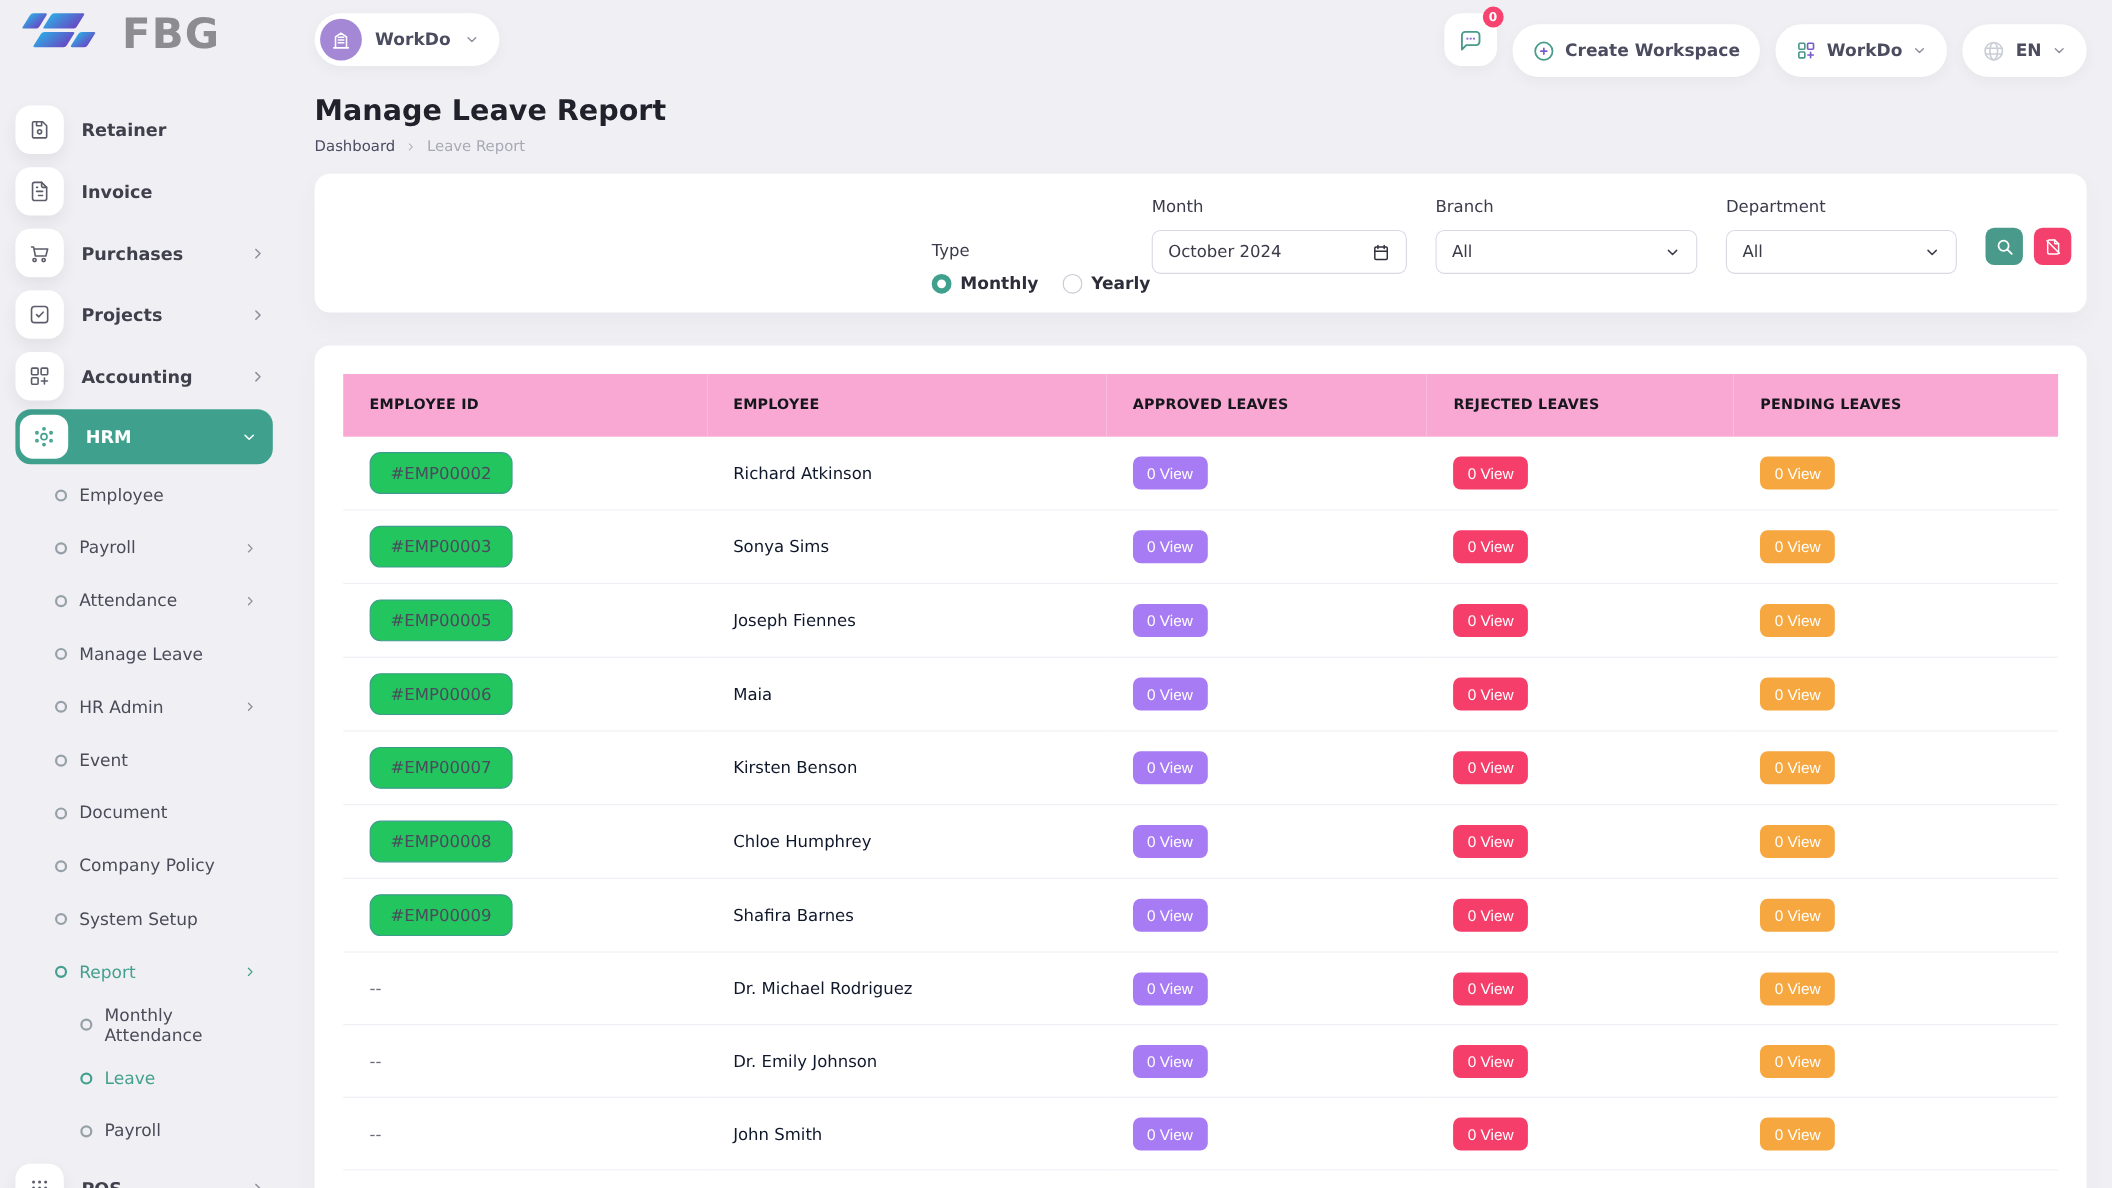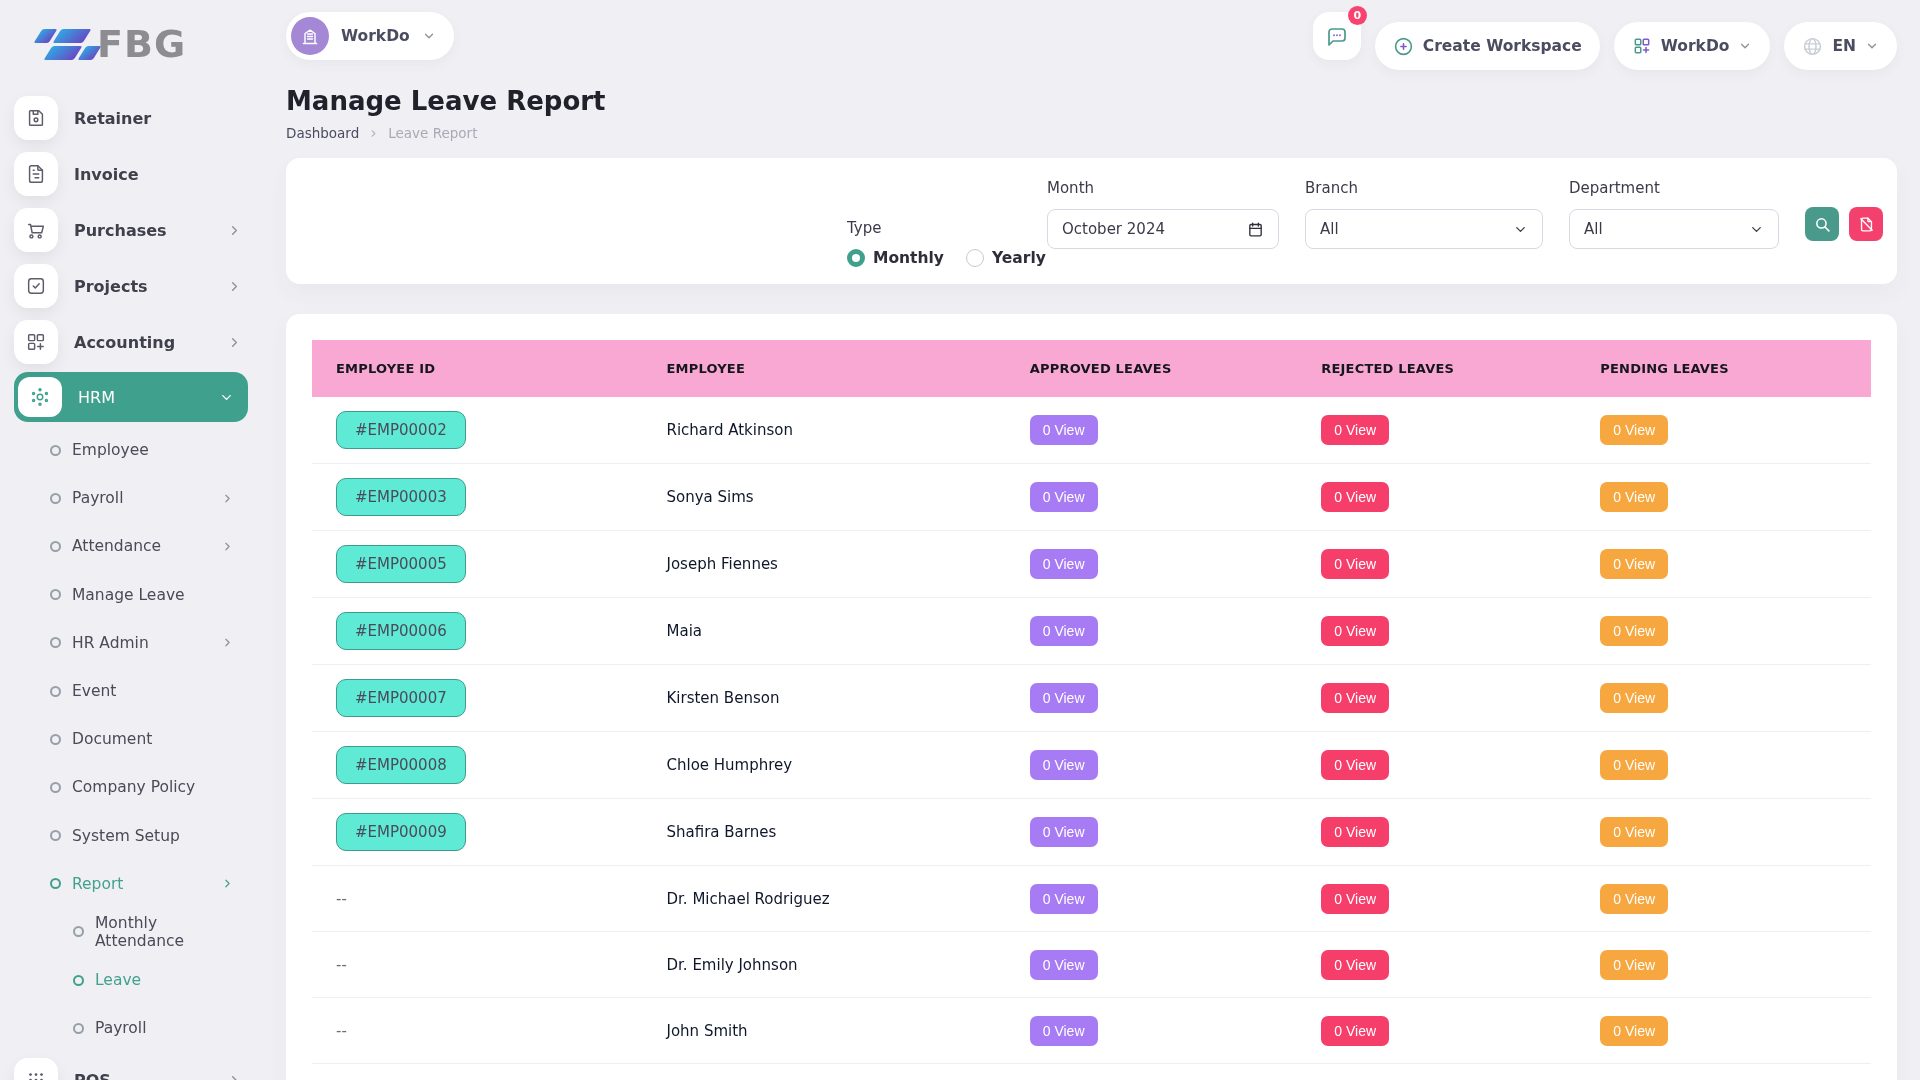--- a/index.html
+++ b/index.html
@@ -5,41 +5,41 @@
   * { margin:0; padding:0; box-sizing:border-box; }
   html,body { width:1920px; height:1080px; overflow:hidden; }
   body {
     font-family:"DejaVu Sans","Liberation Sans",sans-serif;
     background:#f0f0f4; color:#4c4c5c; font-size:15px;
   }
   svg { display:block; }
 
   
   .sidebar { position:fixed; left:0; top:0; width:264px; height:1080px; padding-top:12px; }
-  .logo { display:flex; align-items:center; gap:0; padding-left:38px; height:64px; }
+  .logo { display:flex; gap:28px; padding-left:24px; height:64px; }
   .logo-mark { display:flex; flex-direction:column; gap:3px; }
   .logo-row { display:flex; gap:4px; }
   .lshape { height:14px; transform:skewX(-32deg); border-radius:2px;
             background:linear-gradient(120deg,#2fa9e4,#6a46c2); }
   .lshape.s { width:15px; } .lshape.l { width:30px; }
   .logo-text { font-size:38px; font-weight:800; color:#8d8d91; letter-spacing:1px; line-height:1; }
 
   .nav { margin-top:14px; }
   .nav-item { display:flex; align-items:center; height:56px; padding:0 22px 0 14px; cursor:pointer; }
   .icon-tile { width:44px; height:44px; border-radius:14px; background:#fff;
                box-shadow:0 6px 14px rgba(35,35,70,.08); display:flex; align-items:center; justify-content:center;
                color:#5c5c6b; flex:0 0 44px; }
   .nav-label { margin-left:16px; font-size:16px; font-weight:600; color:#40404d; }
   .spacer { flex:1; }
   .chev { color:#8f8f9c; }
 
   .nav-item.hrm { height:50px; margin:2px 16px 4px 14px; padding:0 14px 0 4px;
                   background:#3fa08d; border-radius:14px; }
   .nav-item.hrm .icon-tile { width:40px; height:40px; border-radius:12px; color:#3fa08d; box-shadow:none; }
-  .nav-item.hrm .nav-label { color:#fff; font-weight:400; }
+  .nav-item.hrm .nav-label { color:#fff; font-weight:700; }
   .nav-item.hrm .chev { color:#fff; }
 
   .sub-item { display:flex; align-items:center; height:48.2px; padding:0 30px 0 50px; cursor:pointer; }
   .bullet { width:11px; height:11px; border-radius:50%; border:2px solid #96a0a8; flex:0 0 11px; }
   .sub-label { margin-left:11px; font-size:15.5px; color:#4a4a58; }
   .sub-item.lvl2 { padding-left:73px; }
   .sub-item.active .bullet { border-color:#44a08e; }
   .sub-item.active .sub-label { color:#44a08e; }
 
   
@@ -87,21 +87,21 @@
   
   .table-card { margin-top:30px; background:#fff; border-radius:14px 14px 0 0;
                 box-shadow:0 10px 24px rgba(35,35,70,.04); padding:26px 26px 0 26px; min-height:800px; }
   table { width:100%; border-collapse:collapse; }
   thead tr { background:#f9a8d4; }
   th { text-align:left; font-size:13px; font-weight:700; color:#16161d; letter-spacing:.2px;
        padding:21px 10px 21px 24px; white-space:nowrap; }
   td { padding:14px 10px 14px 24px; border-top:1px solid #eeeff4; height:66px; }
   tbody tr:first-child td { border-top:none; }
   .emp-chip { display:inline-flex; align-items:center; justify-content:center; min-width:101px; height:38px;
-              border:1px solid #3d9c8b; border-radius:10px; padding:0 18px; font-size:15px; color:#4b4b5c; background:#5eead4; }
+              border:1px solid #3d9c8b; border-radius:10px; padding:0 18px; font-size:15px; color:#4b4b5c; background:#22c55e; }
   .emp-name { font-size:15px; color:#0f172a; }
   .dash { font-size:15px; color:#6b6b7a; }
   .btn-view { display:inline-block; padding:8px 13px; border-radius:7px; color:#fff;
               font-size:14px; font-weight:500; line-height:1; border:none; cursor:pointer; }
   .v-purple { background:#a77bf3; } .v-pink { background:#f63e6b; } .v-orange { background:#f6a73f; }
 </style>
 </head>
 <body>
 
 <aside class="sidebar">

